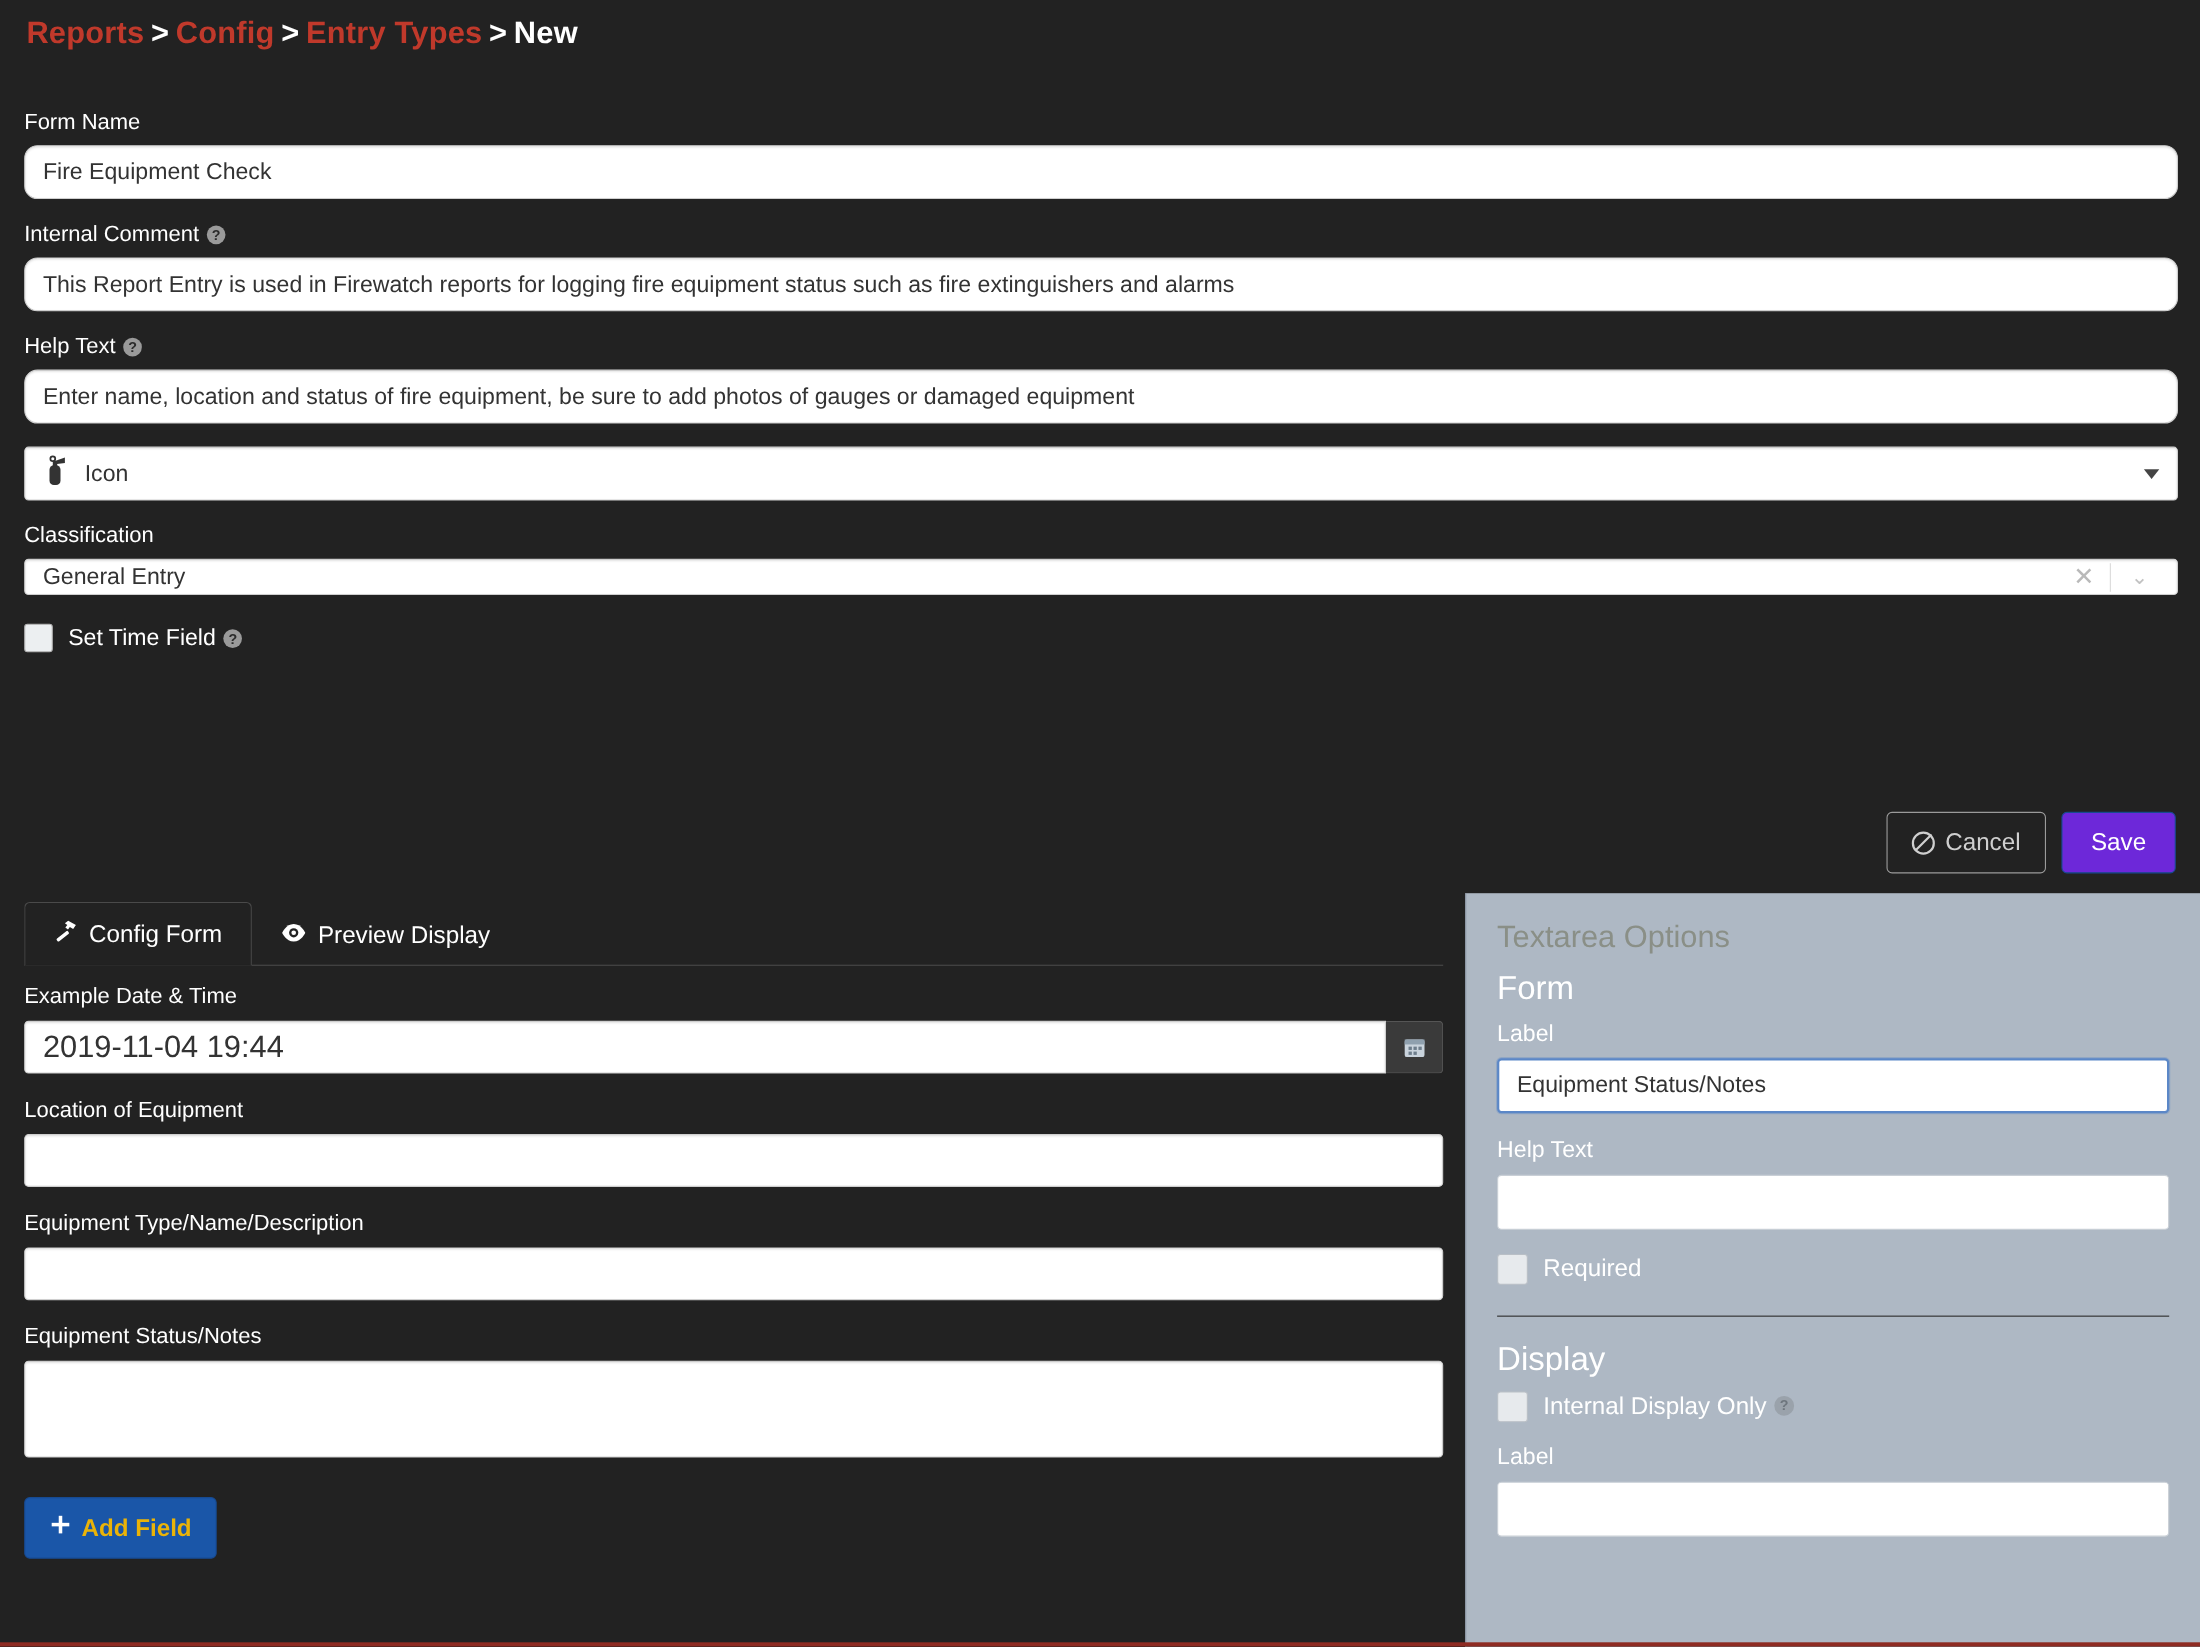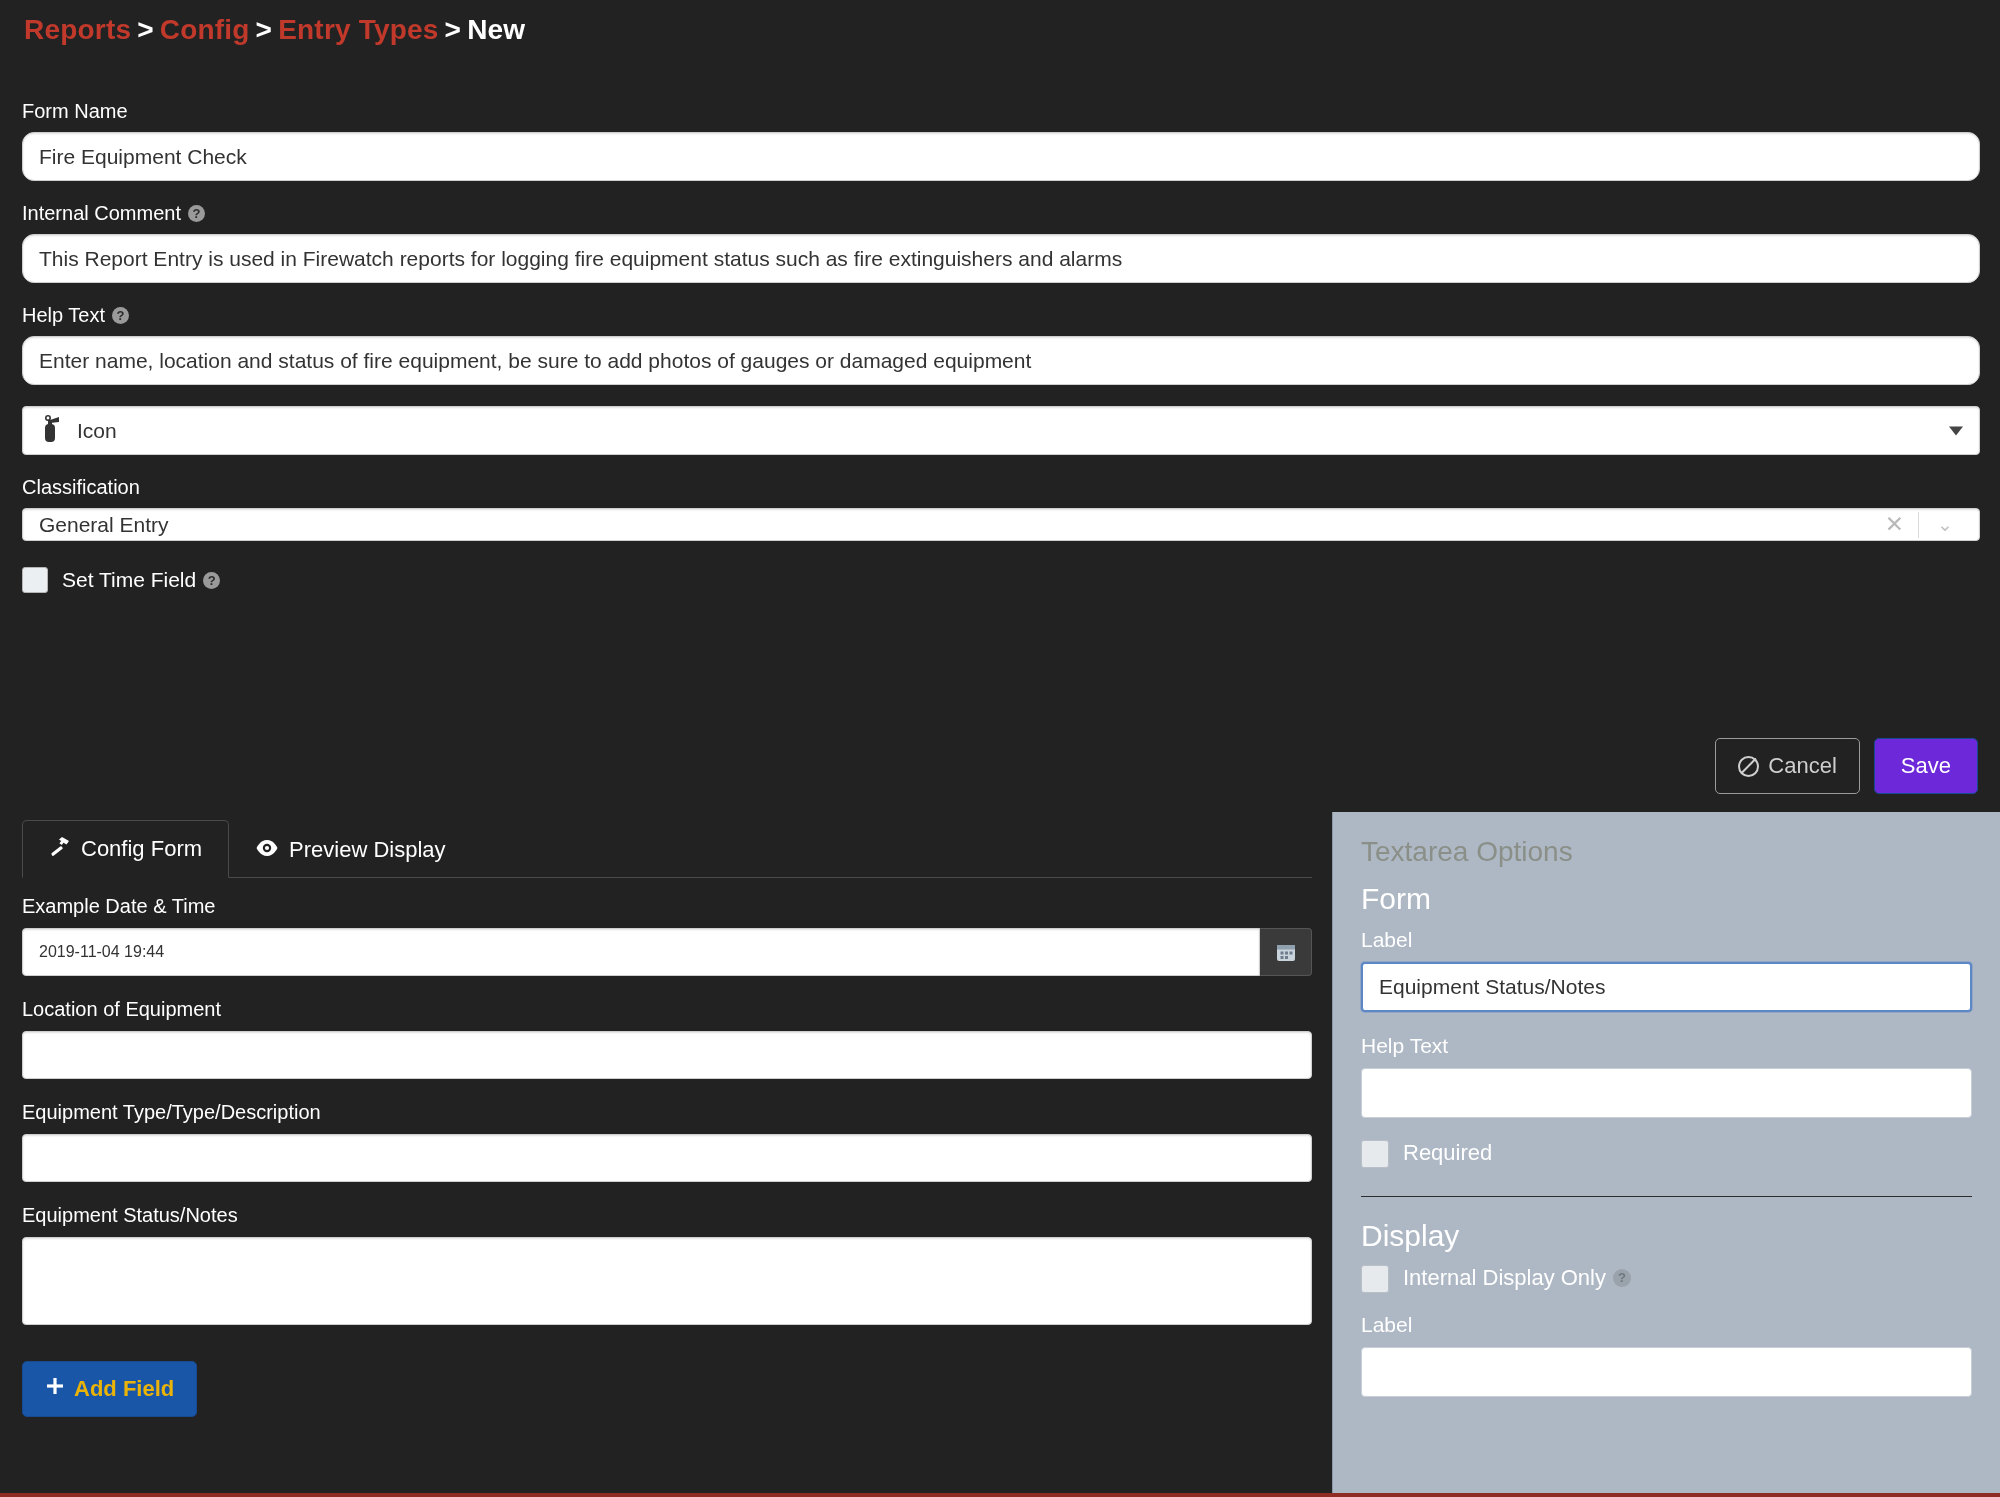--- a/index.html
+++ b/index.html
@@ -113,21 +113,21 @@
   .tab.active {
     border: 1px solid #4a4a4a; border-bottom: 1px solid #222222;
     border-radius: 5px 5px 0 0; margin-bottom: -1px; background: #222222;
   }
 
   
   .buildbody { position: absolute; left: 22px; top: 895px; width: 1290px; }
   .bf-label { color: #ffffff; font-size: 20px; margin-bottom: 10px; }
   .bf-input {
     width: 100%; height: 48px; background: #ffffff; border: 1px solid #cfcfcf;
-    border-radius: 4px; color: #333333; font-size: 16px; padding: 0 16px;
+    border-radius: 4px; color: #333333; font-size: 28px; padding: 0 16px;
     display: flex; align-items: center;
     box-shadow: inset 0 1px 2px rgba(0,0,0,.12);
   }
   .bf-block { margin-bottom: 22px; }
   .date-wrap { position: relative; display: flex; }
   .date-wrap .bf-input { border-radius: 4px 0 0 4px; }
   .cal-btn {
     width: 52px; height: 48px; background: #3a3a3a; border: 1px solid #555;
     border-left: none; border-radius: 0 4px 4px 0;
     display: flex; align-items: center; justify-content: center;
@@ -299,21 +299,21 @@
         </div>
       </div>
     </div>
 
     <div class="bf-block">
       <div class="bf-label">Location of Equipment</div>
       <div class="bf-input"></div>
     </div>
 
     <div class="bf-block">
-      <div class="bf-label">Equipment Type/Type/Description</div>
+      <div class="bf-label">Equipment Type/Name/Description</div>
       <div class="bf-input"></div>
     </div>
 
     <div class="bf-block">
       <div class="bf-label">Equipment Status/Notes</div>
       <div class="bf-textarea"></div>
     </div>
 
     <div class="add-field">
       <span>

